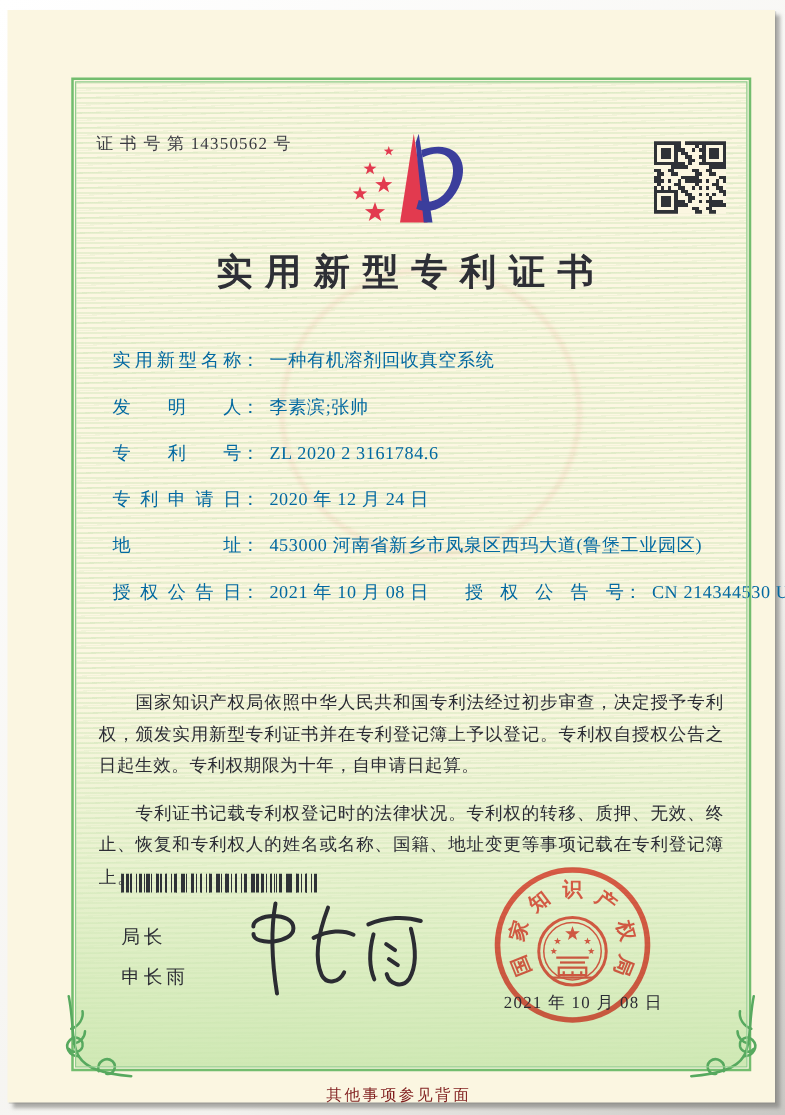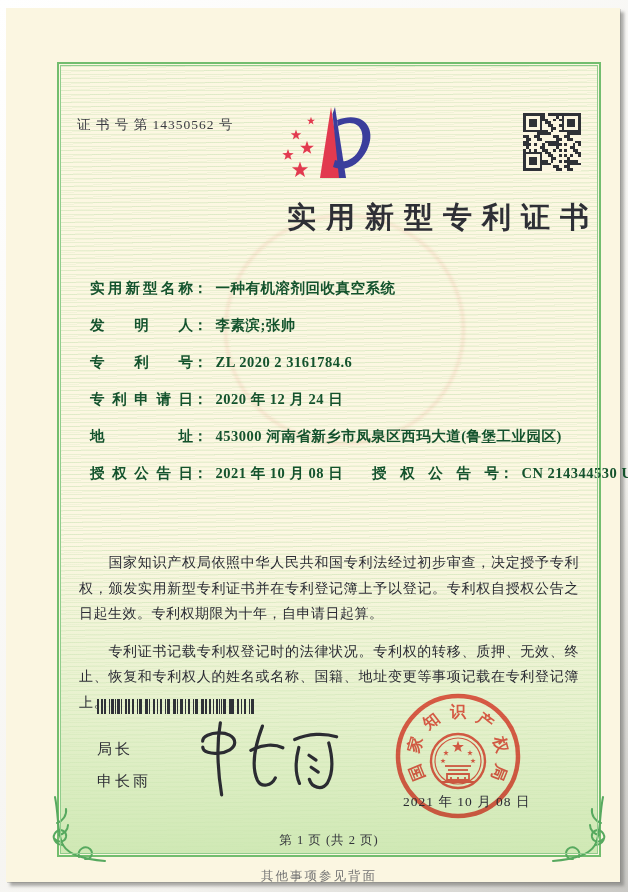--- a/index.html
+++ b/index.html
@@ -10,49 +10,49 @@
     background:#fbf6e1;box-shadow:4px 4px 3px rgba(110,110,106,.55),1px 1px 0 rgba(160,160,156,.4);}
   .frame{position:absolute;left:51px;top:54px;width:540px;height:791px;
     border:2px solid #72bd6e;}
   .frame::before{content:"";position:absolute;inset:1px;border:1px solid #90cc8c;pointer-events:none;z-index:2;}
   .guilloche{position:absolute;inset:2px;z-index:0;background:
     linear-gradient(180deg, rgba(213,236,188,0) 60%, rgba(213,236,188,.55) 82%, rgba(203,231,176,.9) 100%),
     repeating-linear-gradient(180deg, rgba(150,205,130,.20) 0 1px, rgba(150,205,130,0) 1px 4px),
     repeating-linear-gradient(177deg, rgba(150,205,130,.10) 0 1px, rgba(150,205,130,0) 1px 6px),
     #fcf7e2;}
   .frame > *{z-index:1;}
-  .cert-no{position:absolute;left:18px;top:52px;font-size:13.5px;color:#3a3b42;letter-spacing:1px;}
+  .cert-no{position:absolute;left:18px;top:42px;font-size:13.5px;color:#3a3b42;letter-spacing:1px;}
   .logo{position:absolute;left:210px;top:40px;}
   .qr{position:absolute;left:464px;top:49px;width:58px;height:58px;}
-  .title{position:absolute;left:0;right:0;top:134px;text-align:right;
+  .title{position:absolute;left:0;right:0;top:134px;text-align:center;
     font-size:29px;font-weight:bold;color:#2e2f36;letter-spacing:10px;}
   .bleed{position:absolute;left:165px;top:150px;width:235px;height:225px;border-radius:50%;
     border:3px solid rgba(228,112,95,.14);filter:blur(1.5px);}
-  .fields{position:absolute;left:31px;right:20px;top:215px;font-size:14.5px;color:#14532d;font-weight:bold;}
+  .fields{position:absolute;left:31px;right:20px;top:215px;font-size:14.5px;color:#0369a1;}
   .row{position:relative;height:23px;margin-bottom:14px;white-space:nowrap;}
   .row.last{margin-top:2px;}
   .flabel{display:inline-block;width:103px;text-align:justify;text-align-last:justify;vertical-align:top;}
   .fcolon{display:inline-block;padding-right:8px;}
   .fvalue{letter-spacing:.5px;}
   .pair2{position:absolute;left:282px;top:0;}
   .pair2 .flabel{width:127px;}
   .paras{position:absolute;left:8px;width:524px;top:474px;font-size:14px;line-height:25.5px;
     color:#2b2c34;text-align:justify;letter-spacing:.5px;}
   .paras p{margin:12px;text-indent:2.1em;}
   .barcode{position:absolute;left:38px;top:635px;width:158px;height:15px;background-image:
     repeating-linear-gradient(90deg,#2f3237 0 1px,transparent 1px 4px),
     repeating-linear-gradient(90deg,#2f3237 0 2px,transparent 2px 7px),
     repeating-linear-gradient(90deg,transparent 0 5px,#2f3237 5px 6px,transparent 6px 13px);}
   .signoff{position:absolute;left:38px;top:676px;font-size:15px;color:#2d2e35;letter-spacing:3px;}
   .signoff div{margin-bottom:13px;}
   .signature{position:absolute;left:132px;top:652px;transform:rotate(-1deg);}
   .seal{position:absolute;left:324px;top:617px;mix-blend-mode:multiply;}
   .seal-date{position:absolute;left:344px;top:729px;font-size:13.5px;color:#2b2c34;letter-spacing:1px;z-index:3;}
   .page-num{position:absolute;left:0;right:0;top:768px;text-align:center;font-size:12.5px;color:#33343b;letter-spacing:1px;}
-  .back-note{position:absolute;left:12px;right:0;top:860px;text-align:center;font-size:12.5px;color:#737373;letter-spacing:2px;}
+  .back-note{position:absolute;left:12px;right:0;top:860px;text-align:center;font-size:12.5px;color:#7f1d1d;letter-spacing:2px;}
   .flourish{position:absolute;bottom:-10px;}
   .flourish.fl{left:-10px;}
   .flourish.fr{right:-10px;transform:scaleX(-1);}
 </style>
 </head>
 <body>
 
 <div class="scan">
   <div class="paper">
     <div class="frame">
@@ -387,21 +387,20 @@
               <path d="M64 93 h22 v6 h-22 z"></path>
               <path d="M58 101 h34"></path>
               <path d="M68 96 v4 M75 96 v4 M82 96 v4"></path>
             </g>
           </g>
         </g>
       </svg>
 
       <div class="seal-date">2021 年 10 月 08 日</div>
 
-      <div class="page-num">第 1 页 (共 2 页)</div>
 
       <svg class="flourish fl" width="60" height="70" viewBox="0 0 60 70">
         <g fill="none" stroke="#57a95f" stroke-width="2" stroke-linecap="round">
           <path d="M6 2 C10 22 8 40 14 50 C20 60 34 64 56 66"></path>
           <path d="M14 50 c-8 0 -12 -8 -7 -13 c4 -4 11 -1 10 5 c-1 5 -8 6 -11 2"></path>
           <path d="M30 62 c-2 -8 6 -12 11 -8 c4 4 1 11 -5 10"></path>
           <path d="M8 28 c6 -2 10 -8 9 -14"></path>
           <path d="M10 40 c5 -1 9 -5 9 -10"></path>
         </g>
       </svg>

